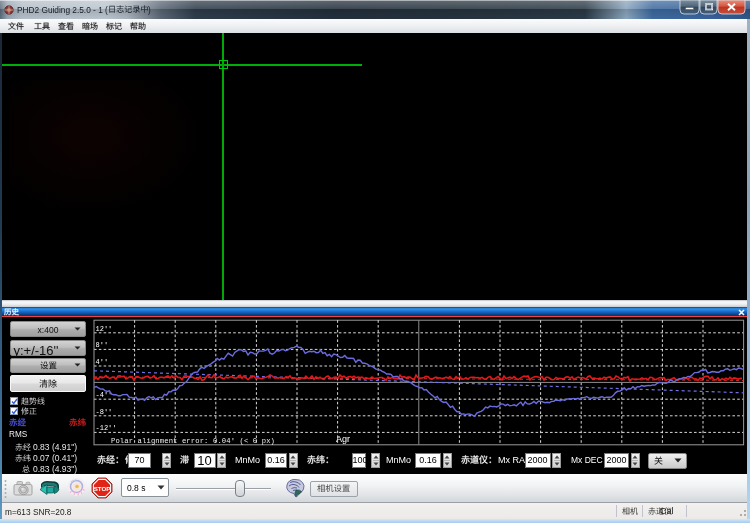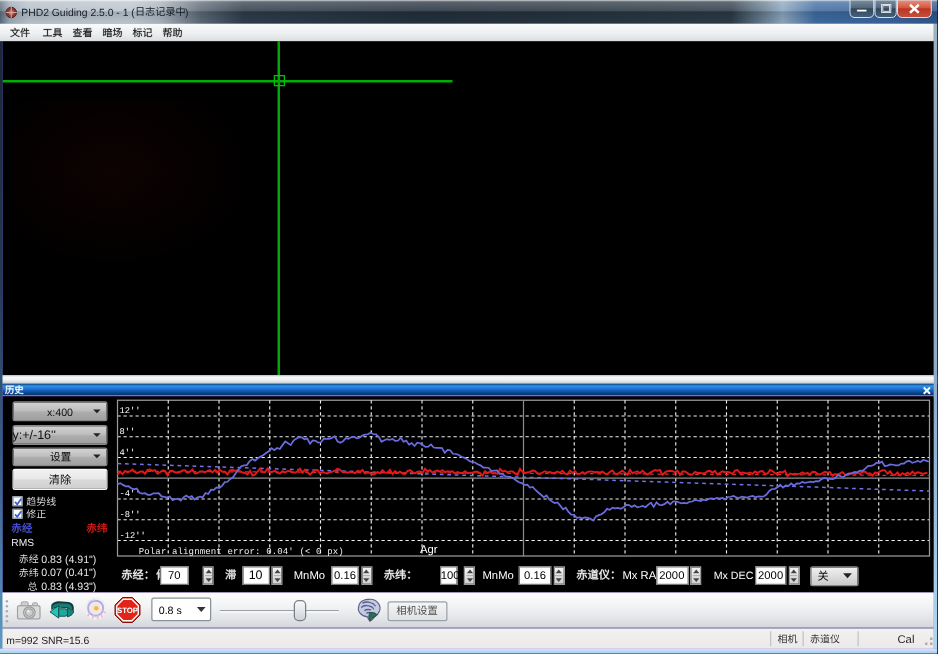--- a/index.html
+++ b/index.html
@@ -1,16 +1,16 @@
 <!DOCTYPE html>
 <html><head><meta charset="utf-8"><style>
 
 *{margin:0;padding:0;box-sizing:border-box}
 body{font-family:"Liberation Sans",sans-serif;background:#000}
-#win{position:relative;width:750px;height:523px;overflow:hidden;background:#8b5cf6}
+#win{position:relative;width:750px;height:523px;overflow:hidden;background:#ef4444}
 .abs{position:absolute}
 .txt{position:absolute;white-space:pre}
 
 </style></head><body>
 <div id="win">
 <svg width="0" height="0" style="position:absolute">
       <defs>
         <path id="u4e2d" d="M458 40L458 219L96 219L96 694L171 694L171 632L458 632L458 959L537 959L537 632L825 632L825 689L902 689L902 219L537 219L537 40ZM171 558L171 292L458 292L458 558ZM825 558L537 558L537 292L825 292Z"></path>
         <path id="u4eea" d="M540 93C585 158 633 246 653 299L716 263C696 210 646 126 601 63ZM838 98C802 312 746 499 632 646C532 507 472 325 436 113L364 124C406 360 471 557 580 707C502 788 402 854 271 903C286 918 307 945 316 961C445 910 546 844 625 764C701 849 794 916 912 962C924 942 948 912 966 897C848 855 754 789 679 704C807 546 871 344 913 111ZM266 44C210 196 117 346 18 443C32 460 53 499 61 517C96 481 130 439 162 394L162 958L234 958L234 281C274 212 309 139 338 65Z"></path>
         <path id="u4ef6" d="M317 539L317 612L604 612L604 960L679 960L679 612L953 612L953 539L679 539L679 318L909 318L909 245L679 245L679 52L604 52L604 245L470 245C483 200 494 152 504 105L432 90C409 221 367 350 309 433C327 442 359 460 373 471C400 429 425 376 446 318L604 318L604 539ZM268 44C214 195 126 345 32 443C45 460 67 499 75 517C107 483 137 443 167 400L167 958L239 958L239 283C277 213 311 139 339 65Z"></path>
@@ -150,21 +150,21 @@
 <div class="abs" style="left:2px;top:317px;width:745px;height:157px;background:#000"></div>
 <div class="abs" style="left:10px;top:321px;width:76px;height:16px;background:linear-gradient(180deg,#d2d2d2 0%,#bfbfbf 45%,#adadad 55%,#9f9f9f 100%);border:1px solid #888;border-radius:2px;box-shadow:0 0 0 1px rgba(0,0,0,.55)"></div>
     <svg class="abs" style="left:74px;top:327.0px" width="7" height="4" viewBox="0 0 7 4">
       <path d="M0.5 0.5 L6.5 0.5 L3.5 3.5 Z" fill="#222"></path>
     </svg>
 <div class="txt" style="left:10px;top:324.5px;width:76px;text-align:center;font-size:8.5px;color:#111">x:400</div>
 <div class="abs" style="left:10px;top:339.5px;width:76px;height:16px;background:linear-gradient(180deg,#d2d2d2 0%,#bfbfbf 45%,#adadad 55%,#9f9f9f 100%);border:1px solid #888;border-radius:2px;box-shadow:0 0 0 1px rgba(0,0,0,.55)"></div>
     <svg class="abs" style="left:74px;top:345.5px" width="7" height="4" viewBox="0 0 7 4">
       <path d="M0.5 0.5 L6.5 0.5 L3.5 3.5 Z" fill="#222"></path>
     </svg>
-<div class="txt" style="left:10px;top:343px;width:52px;text-align:left;font-size:10px;color:#111">y:+/-16''</div>
+<div class="txt" style="left:10px;top:343px;width:52px;text-align:center;font-size:13px;color:#111">y:+/-16''</div>
 <div class="abs" style="left:10px;top:357.5px;width:76px;height:15px;background:linear-gradient(180deg,#d2d2d2 0%,#bfbfbf 45%,#adadad 55%,#9f9f9f 100%);border:1px solid #888;border-radius:2px;box-shadow:0 0 0 1px rgba(0,0,0,.55)"></div>
     <svg class="abs" style="left:74px;top:363.0px" width="7" height="4" viewBox="0 0 7 4">
       <path d="M0.5 0.5 L6.5 0.5 L3.5 3.5 Z" fill="#222"></path>
     </svg>
 <svg style="position:absolute;left:39.5px;top:361px;overflow:visible" width="19" height="10">
       <g transform="scale(0.008500)" fill="#111">
         <use href="#u8bbe" x="0"></use>
         <use href="#u7f6e" x="1000"></use>
       </g>
     </svg>
@@ -283,21 +283,21 @@
     <svg class="abs" style="left:163.5px;top:454.5px" width="6" height="11" viewBox="0 0 6 11">
       <path d="M3 0.5 L5.5 3.5 L0.5 3.5 Z" fill="#444"></path>
       <path d="M3 10.5 L5.5 7.5 L0.5 7.5 Z" fill="#444"></path>
       <line x1="0" y1="5.5" x2="6" y2="5.5" stroke="#aaa" stroke-width="0.8"></line>
     </svg>
 <svg style="position:absolute;left:180px;top:454.5px;overflow:visible" width="11" height="11">
       <g transform="scale(0.009000)" fill="#fff" stroke="#fff" stroke-width="40">
         <use href="#u6ede" x="0"></use>
       </g>
     </svg>
-<div class="abs" style="left:193.5px;top:452.5px;width:22px;height:15px;background:#fff;border:1px solid #777;font-size:10px;color:#000;text-align:center;line-height:13px">10</div>
+<div class="abs" style="left:193.5px;top:452.5px;width:22px;height:15px;background:#fff;border:1px solid #777;font-size:13px;color:#000;text-align:center;line-height:13px">10</div>
     <div class="abs" style="left:217.0px;top:452.5px;width:9px;height:15px;background:linear-gradient(180deg,#f4f4f4,#cfcfcf);border:1px solid #999"></div>
     <svg class="abs" style="left:218.5px;top:454.5px" width="6" height="11" viewBox="0 0 6 11">
       <path d="M3 0.5 L5.5 3.5 L0.5 3.5 Z" fill="#444"></path>
       <path d="M3 10.5 L5.5 7.5 L0.5 7.5 Z" fill="#444"></path>
       <line x1="0" y1="5.5" x2="6" y2="5.5" stroke="#aaa" stroke-width="0.8"></line>
     </svg>
 <div class="txt" style="left:235px;top:455.0px;font-size:9px;color:#fff">MnMo</div>
 <div class="abs" style="left:265px;top:452.5px;width:22px;height:15px;background:#fff;border:1px solid #777;font-size:9px;color:#000;text-align:center;line-height:13px">0.16</div>
     <div class="abs" style="left:288.5px;top:452.5px;width:9px;height:15px;background:linear-gradient(180deg,#f4f4f4,#cfcfcf);border:1px solid #999"></div>
     <svg class="abs" style="left:290.0px;top:454.5px" width="6" height="11" viewBox="0 0 6 11">
@@ -415,38 +415,38 @@
 <div class="abs" style="left:310px;top:480.5px;width:48px;height:16.5px;background:linear-gradient(180deg,#f4f5f6,#dfe2e5);border:1px solid #9aa2aa;border-radius:2px"></div>
 <svg style="position:absolute;left:317px;top:484px;overflow:visible" width="35" height="10">
       <g transform="scale(0.008300)" fill="#4a4a4a">
         <use href="#u76f8" x="0"></use>
         <use href="#u673a" x="1000"></use>
         <use href="#u8bbe" x="2000"></use>
         <use href="#u7f6e" x="3000"></use>
       </g>
     </svg>
 <div class="abs" style="left:0;top:503px;width:747px;height:16px;background:linear-gradient(180deg,#f2f1ef,#eceae8)"></div>
-<div class="txt" style="left:5px;top:506.5px;font-size:8.3px;color:#222">m=992 SNR=15.6</div>
+<div class="txt" style="left:5px;top:506.5px;font-size:8.3px;color:#222">m=613 SNR=20.8</div>
 <div class="abs" style="left:616px;top:505px;width:1px;height:12px;background:#c0c4c8"></div>
 <div class="abs" style="left:642px;top:505px;width:1px;height:12px;background:#c0c4c8"></div>
 <div class="abs" style="left:686px;top:505px;width:1px;height:12px;background:#c0c4c8"></div>
 <svg style="position:absolute;left:622px;top:506.5px;overflow:visible" width="18" height="10">
       <g transform="scale(0.008000)" fill="#333">
         <use href="#u76f8" x="0"></use>
         <use href="#u673a" x="1000"></use>
       </g>
     </svg>
 <svg style="position:absolute;left:648px;top:506.5px;overflow:visible" width="26" height="10">
       <g transform="scale(0.008000)" fill="#333">
         <use href="#u8d64" x="0"></use>
         <use href="#u9053" x="1000"></use>
         <use href="#u4eea" x="2000"></use>
       </g>
     </svg>
-<div class="txt" style="left:718px;top:506px;font-size:9px;color:#222">Cal</div>
+<div class="txt" style="left:660px;top:506px;font-size:9px;color:#222">Cal</div>
 <div class="abs" style="left:0;top:519px;width:750px;height:4px;background:linear-gradient(180deg,#d8e8f6 0%,#bcd8f0 50%,#a6cdf0 100%)"></div>
 <div class="abs" style="left:0;top:33px;width:2px;height:486px;background:linear-gradient(180deg,#1a2836 0%,#223c52 40%,#3a6a92 75%,#5e9ac4 100%)"></div>
 <div class="abs" style="left:747px;top:19px;width:3px;height:500px;background:linear-gradient(180deg,#9fb2c2 0%,#8ba2b6 35%,#93b4d4 70%,#b2d6f2 100%)"></div>
 <svg class="abs" style="left:738px;top:508px" width="9" height="9" viewBox="0 0 9 9">
       <g fill="#b0aca8">
         <rect x="6" y="6" width="2" height="2"></rect>
         <rect x="6" y="2" width="2" height="2"></rect>
         <rect x="2" y="6" width="2" height="2"></rect>
       </g>
     </svg>

